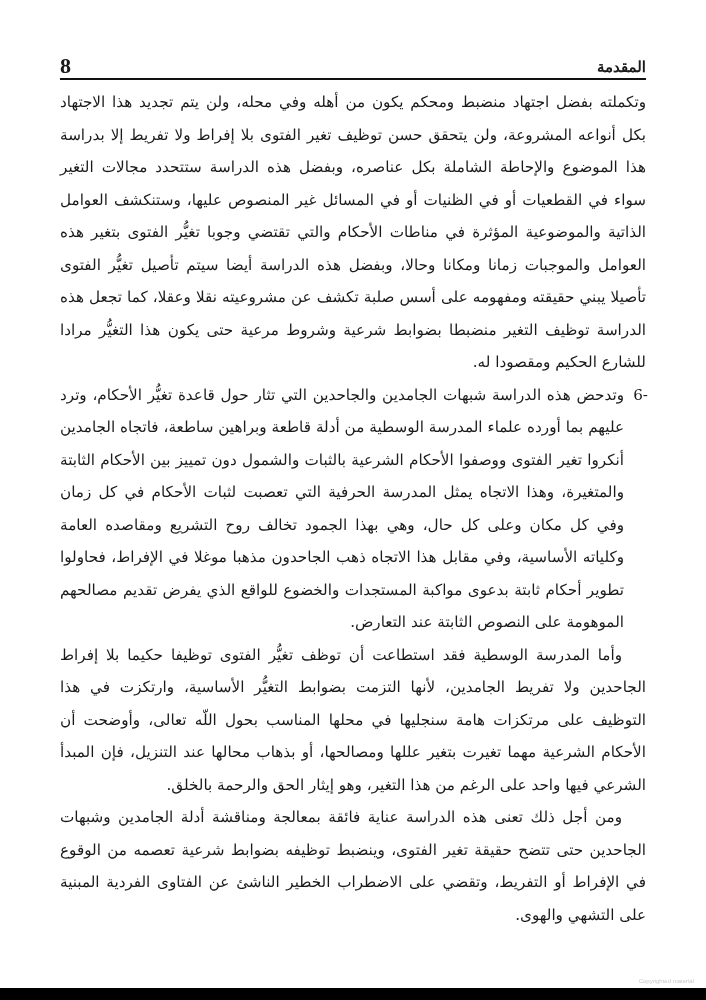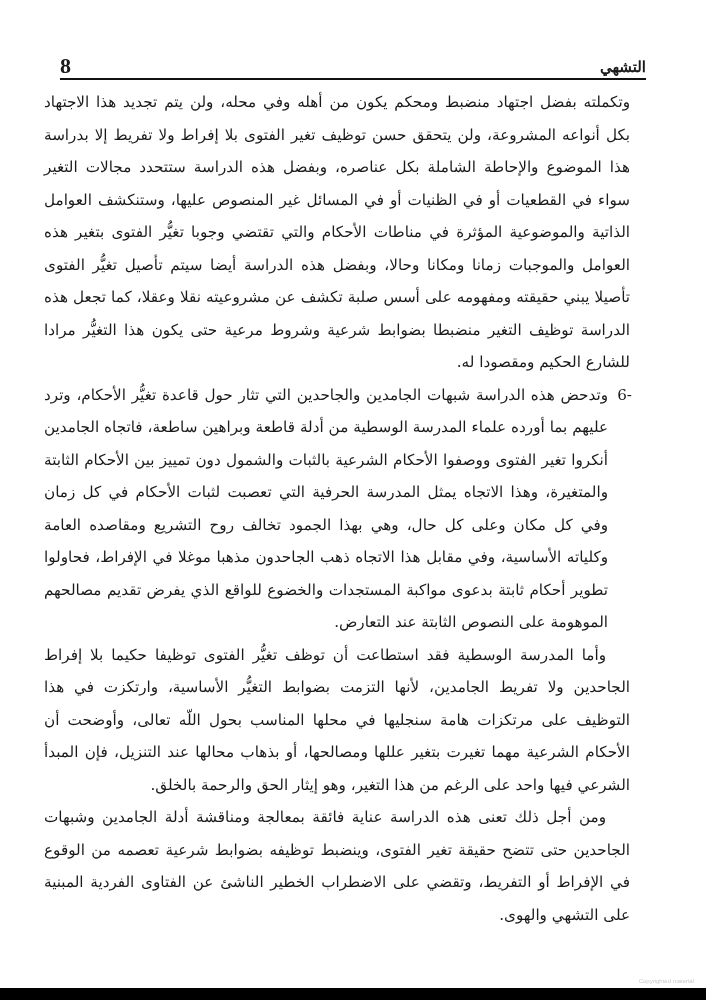--- a/index.html
+++ b/index.html
@@ -48,21 +48,21 @@
     .head-rule {
       position: absolute;
       left: 60px;
       top: 78px;
       width: 586px;
       height: 0;
       border-top: 2px solid #111;
     }
     .body-text {
       position: absolute;
-      left: 44px;
+      left: 60px;
       top: 86px;
       width: 586px;
       direction: rtl;
       text-align: justify;
       font-family: "DejaVu Serif", "Liberation Serif", serif;
       font-size: 15.2px;
       line-height: 32.5px;
     }
     .para {
       margin: 0;
@@ -98,21 +98,21 @@
       height: 12px;
       background: #000000;
     }
   </style>
 </head>
 <body>
 
 <div class="page">
   <div class="running-head">
     <span class="page-number">8</span>
-    <span class="chapter-title">التشهي</span>
+    <span class="chapter-title">المقدمة</span>
   </div>
   <div class="head-rule"></div>
 
   <div class="body-text">
     <p class="para">وتكملته بفضل اجتهاد منضبط ومحكم يكون من أهله وفي محله، ولن يتم تجديد هذا الاجتهاد بكل أنواعه المشروعة، ولن يتحقق حسن توظيف تغير الفتوى بلا إفراط ولا تفريط إلا بدراسة هذا الموضوع والإحاطة الشاملة بكل عناصره، وبفضل هذه الدراسة ستتحدد مجالات التغير سواء في القطعيات أو في الظنيات أو في المسائل غير المنصوص عليها، وستنكشف العوامل الذاتية والموضوعية المؤثرة في مناطات الأحكام والتي تقتضي وجوبا تغيُّر الفتوى بتغير هذه العوامل والموجبات زمانا ومكانا وحالا، وبفضل هذه الدراسة أيضا سيتم تأصيل تغيُّر الفتوى تأصيلا يبني حقيقته ومفهومه على أسس صلبة تكشف عن مشروعيته نقلا وعقلا، كما تجعل هذه الدراسة توظيف التغير منضبطا بضوابط شرعية وشروط مرعية حتى يكون هذا التغيُّر مرادا للشارع الحكيم ومقصودا له.</p>
     <p class="para numbered">
       <span class="num">6-</span>
       <span>وتدحض هذه الدراسة شبهات الجامدين والجاحدين التي تثار حول قاعدة تغيُّر الأحكام، وترد عليهم بما أورده علماء المدرسة الوسطية من أدلة قاطعة وبراهين ساطعة، فاتجاه الجامدين أنكروا تغير الفتوى ووصفوا الأحكام الشرعية بالثبات والشمول دون تمييز بين الأحكام الثابتة والمتغيرة، وهذا الاتجاه يمثل المدرسة الحرفية التي تعصبت لثبات الأحكام في كل زمان وفي كل مكان وعلى كل حال، وهي بهذا الجمود تخالف روح التشريع ومقاصده العامة وكلياته الأساسية، وفي مقابل هذا الاتجاه ذهب الجاحدون مذهبا موغلا في الإفراط، فحاولوا تطوير أحكام ثابتة بدعوى مواكبة المستجدات والخضوع للواقع الذي يفرض تقديم مصالحهم الموهومة على النصوص الثابتة عند التعارض.</span>
     </p>
     <p class="para indent">وأما المدرسة الوسطية فقد استطاعت أن توظف تغيُّر الفتوى توظيفا حكيما بلا إفراط الجاحدين ولا تفريط الجامدين، لأنها التزمت بضوابط التغيُّر الأساسية، وارتكزت في هذا التوظيف على مرتكزات هامة سنجليها في محلها المناسب بحول اللّه تعالى، وأوضحت أن الأحكام الشرعية مهما تغيرت بتغير عللها ومصالحها، أو بذهاب محالها عند التنزيل، فإن المبدأ الشرعي فيها واحد على الرغم من هذا التغير، وهو إيثار الحق والرحمة بالخلق.</p>

